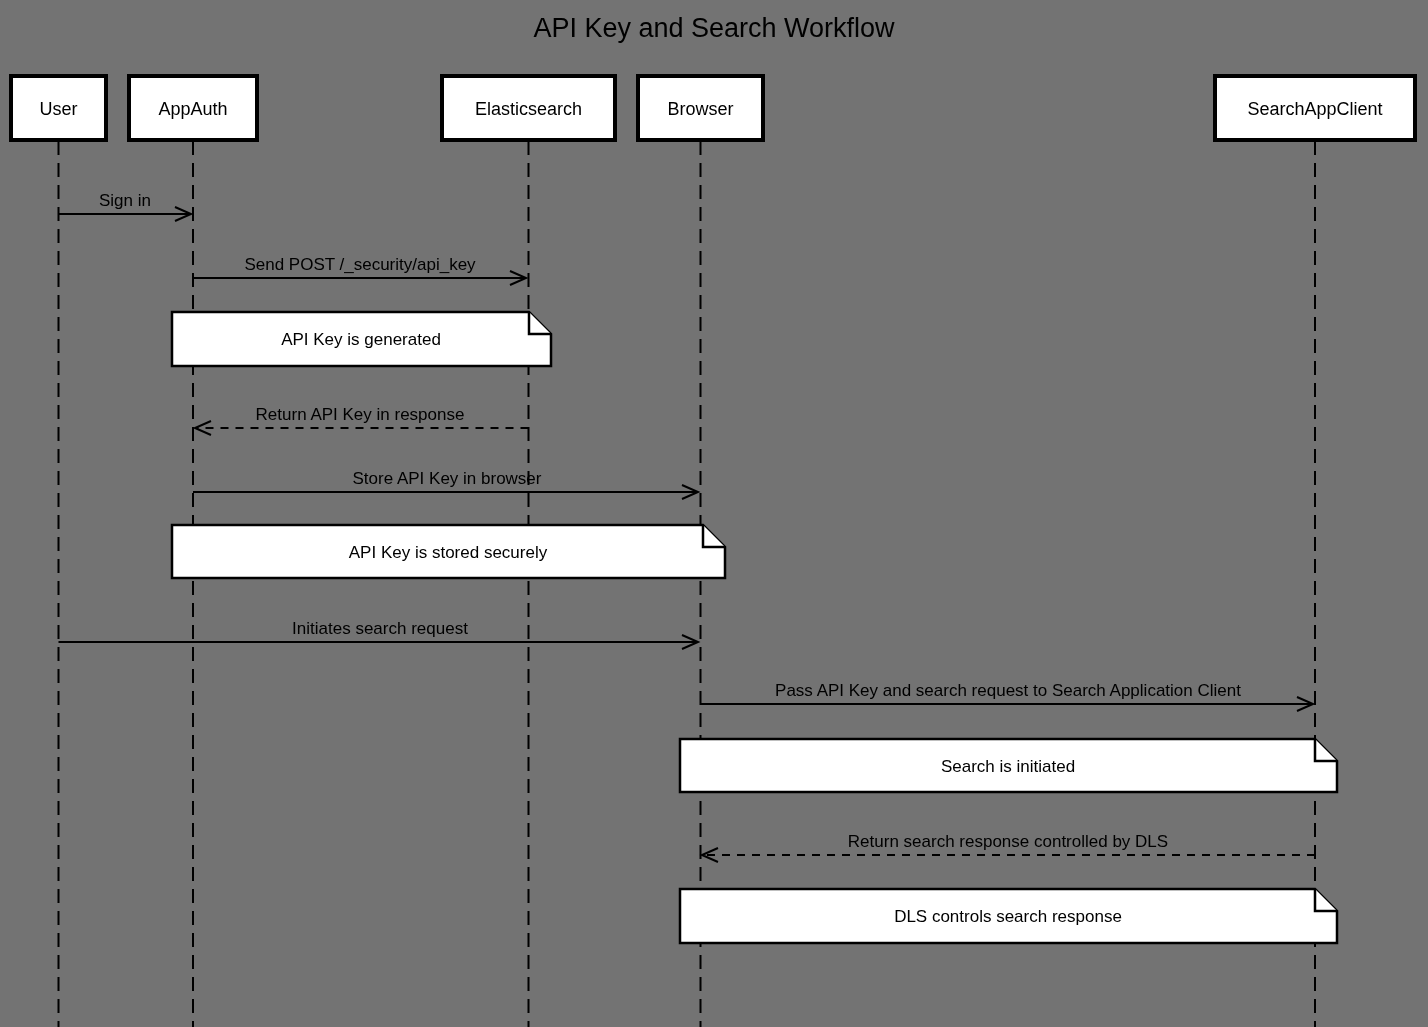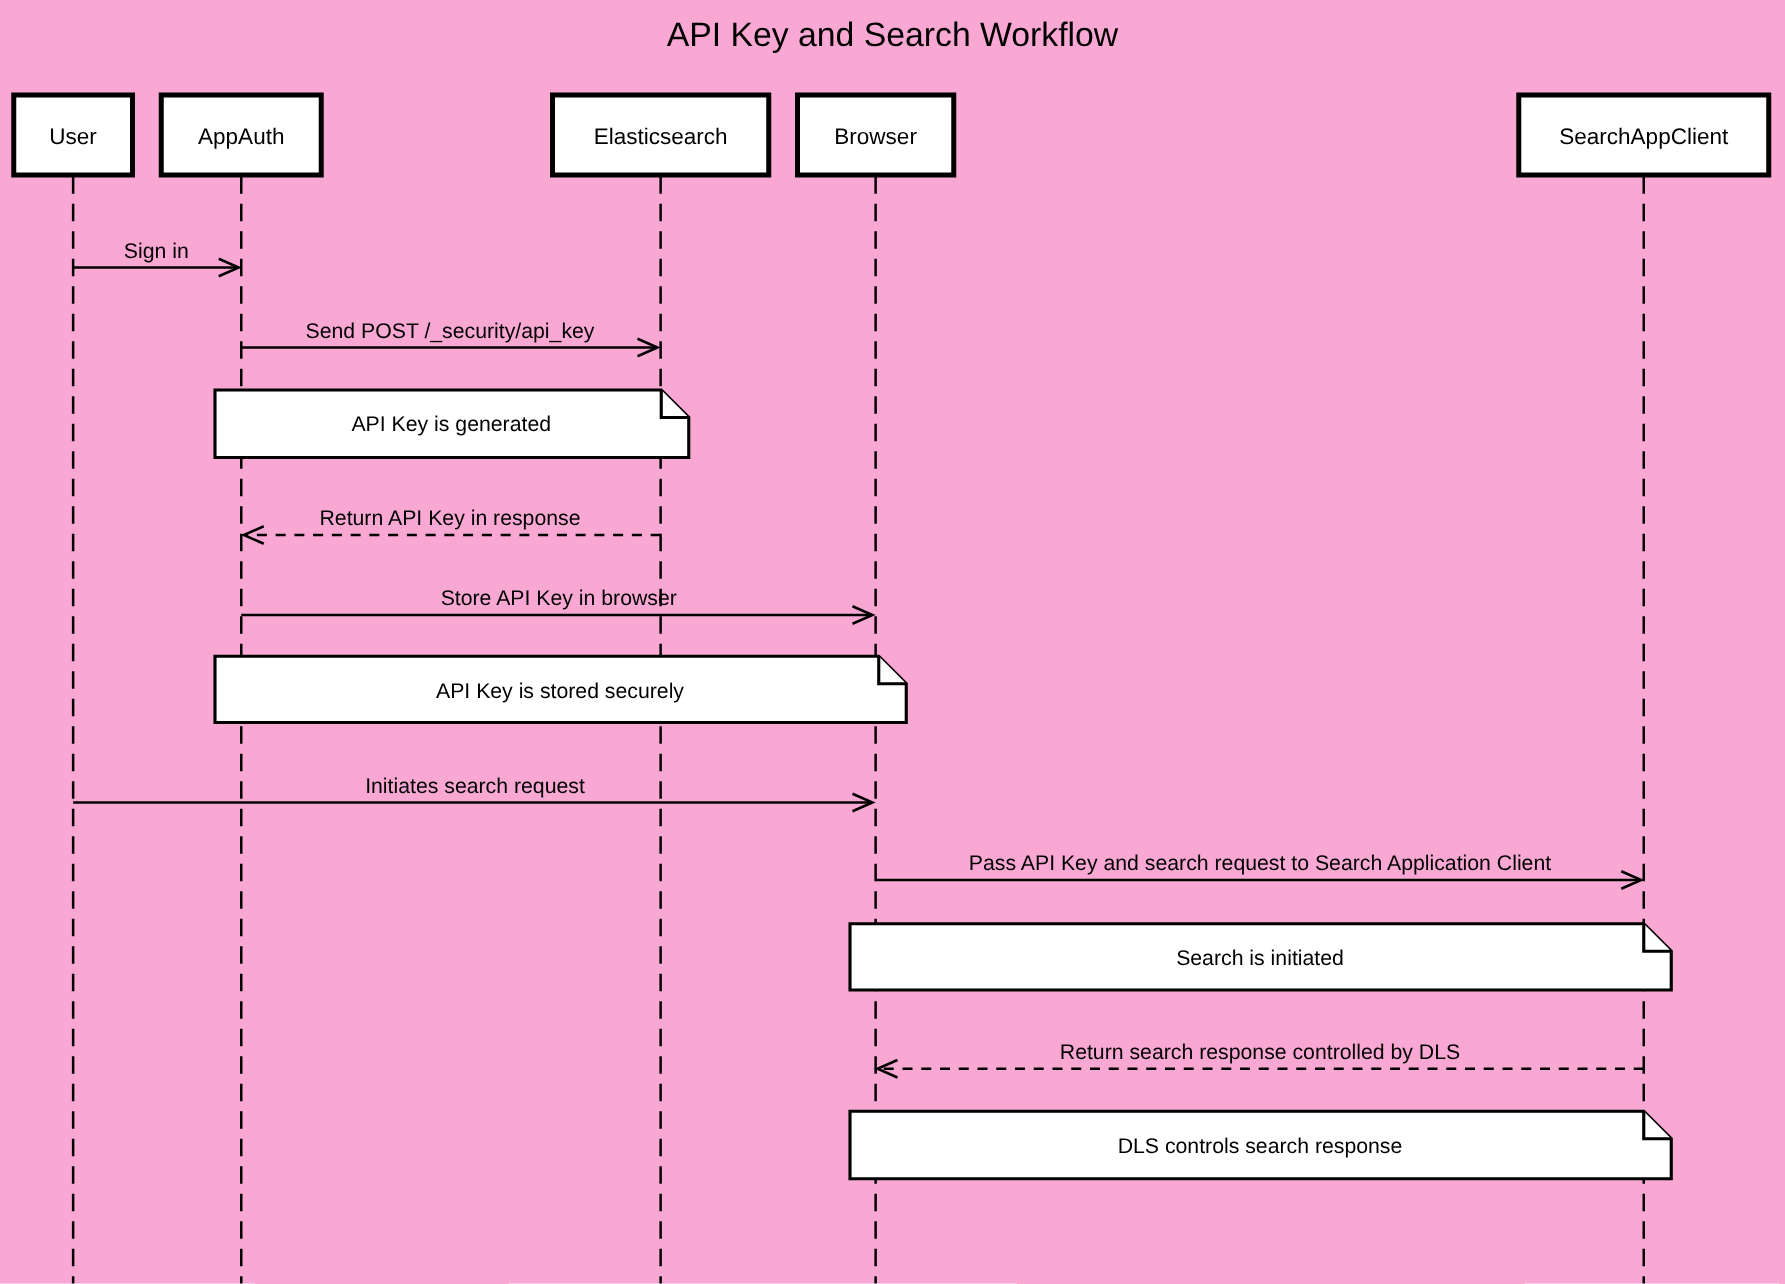--- a/index.html
+++ b/index.html
@@ -7,21 +7,21 @@
     padding: 0;
     background: #ffffff;
     width: 1428px;
     height: 1027px;
     overflow: hidden;
   }
   .stage {
     position: relative;
     width: 1428px;
     height: 1027px;
-    background: #f9a8d4;
+    background: #737373;
     text-align: center;
   }
   svg { display: block; }
   text {
     font-family: "Liberation Sans", sans-serif;
     fill: #000000;
   }
   .title-text {
     font-size: 27px;
     text-anchor: middle;

